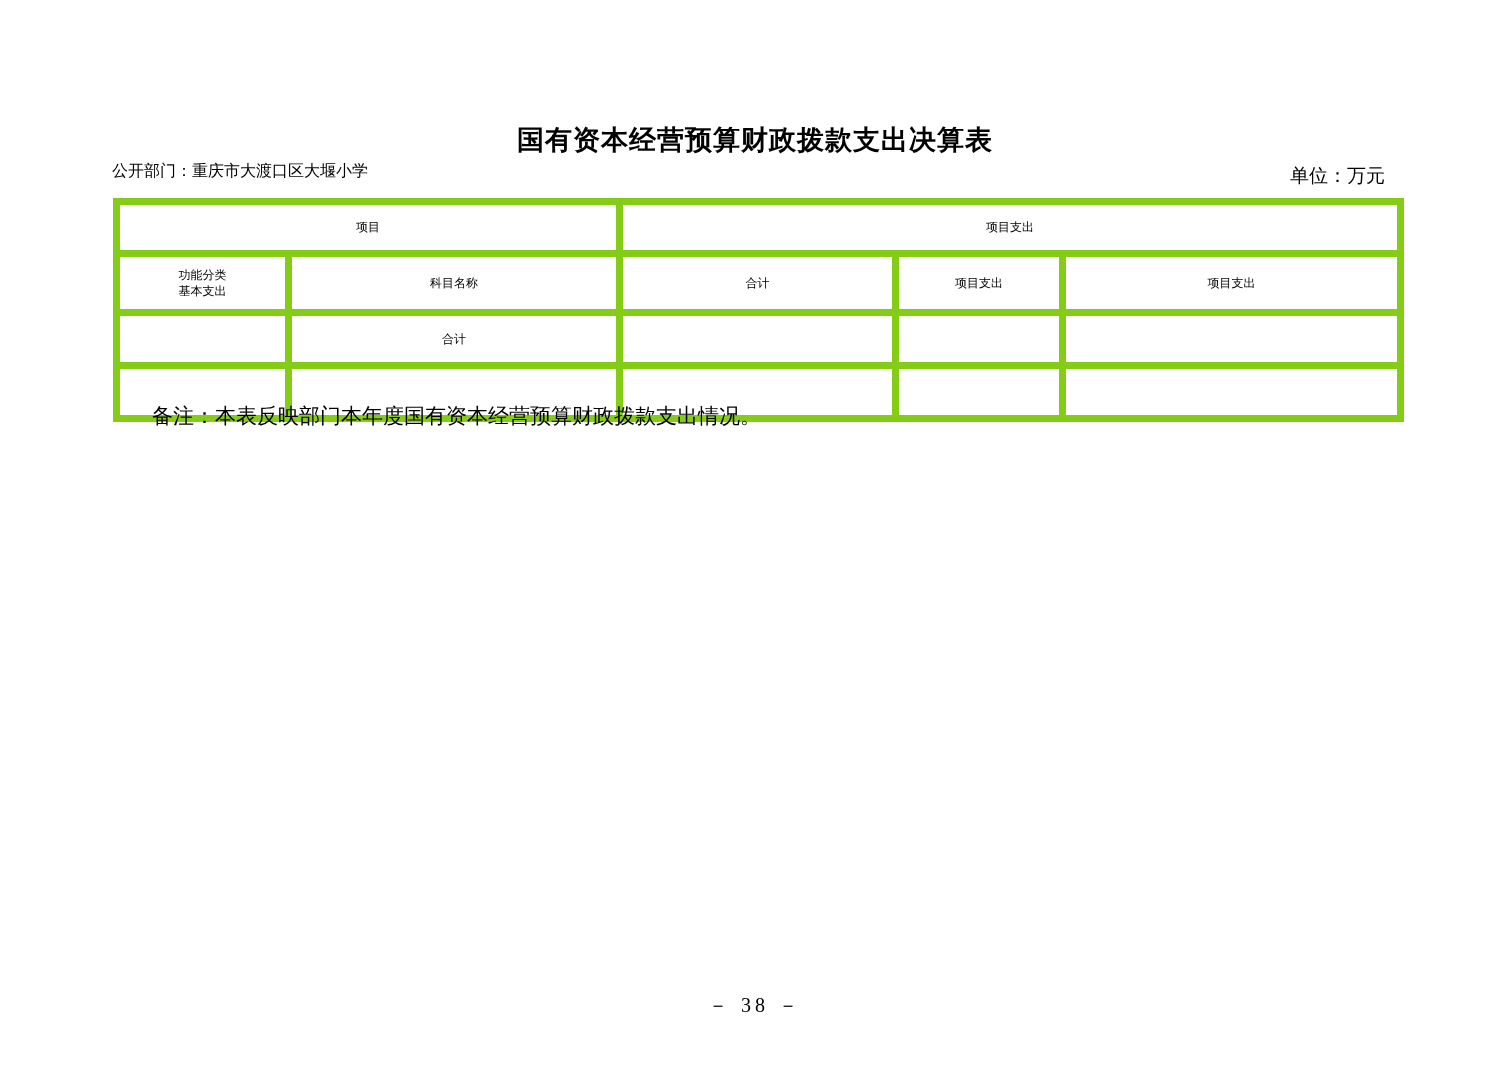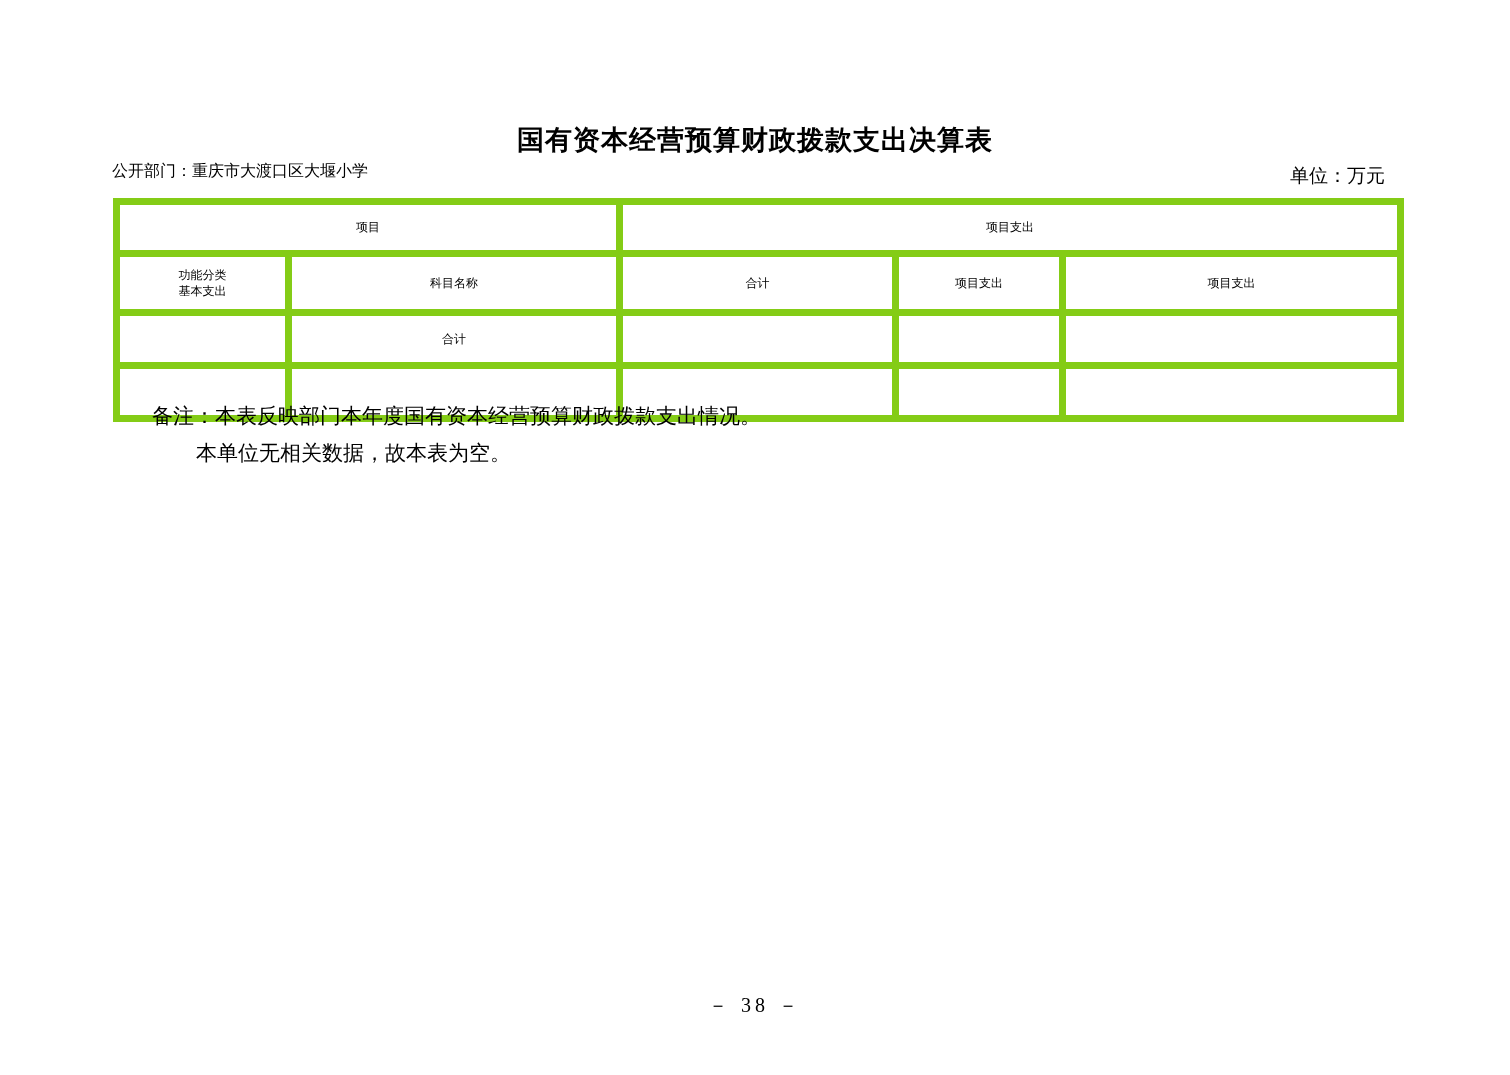--- a/index.html
+++ b/index.html
@@ -140,18 +140,17 @@
         <td></td>
         <td></td>
         <td></td>
         <td></td>
       </tr>
     </tbody>
   </table>
 
   <div class="notes">
     <div>备注：本表反映部门本年度国有资本经营预算财政拨款支出情况。</div>
-    <div class="indent">本单位无相关数据，故本表为空。</div>
   </div>
 
   <div class="page-number">－ 38 －</div>
 
 </div>
 
 </body></html>

